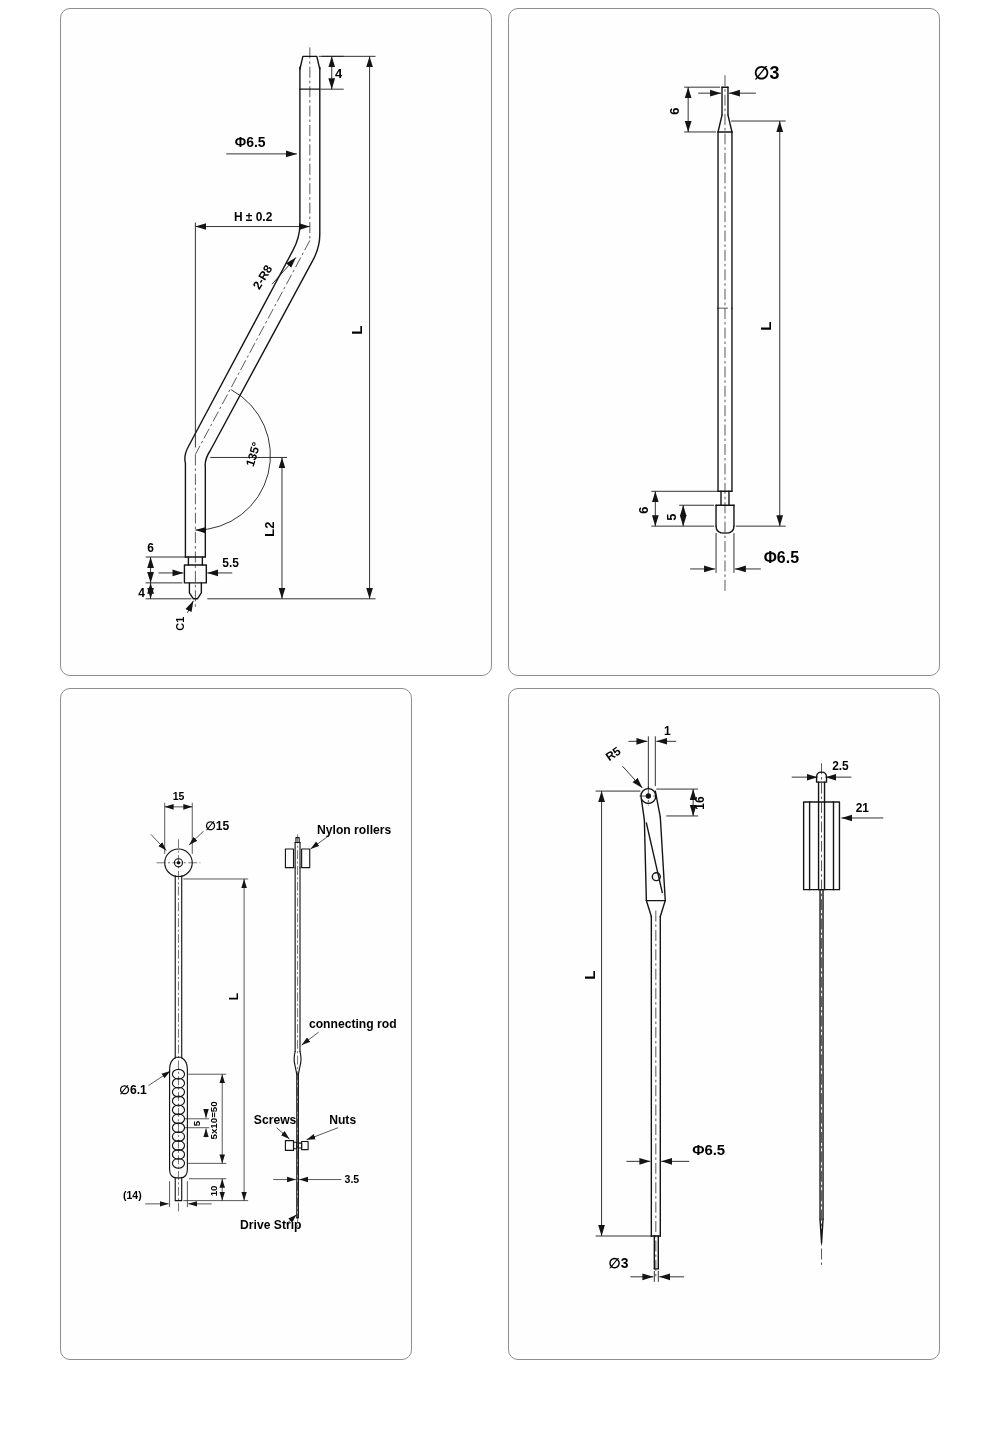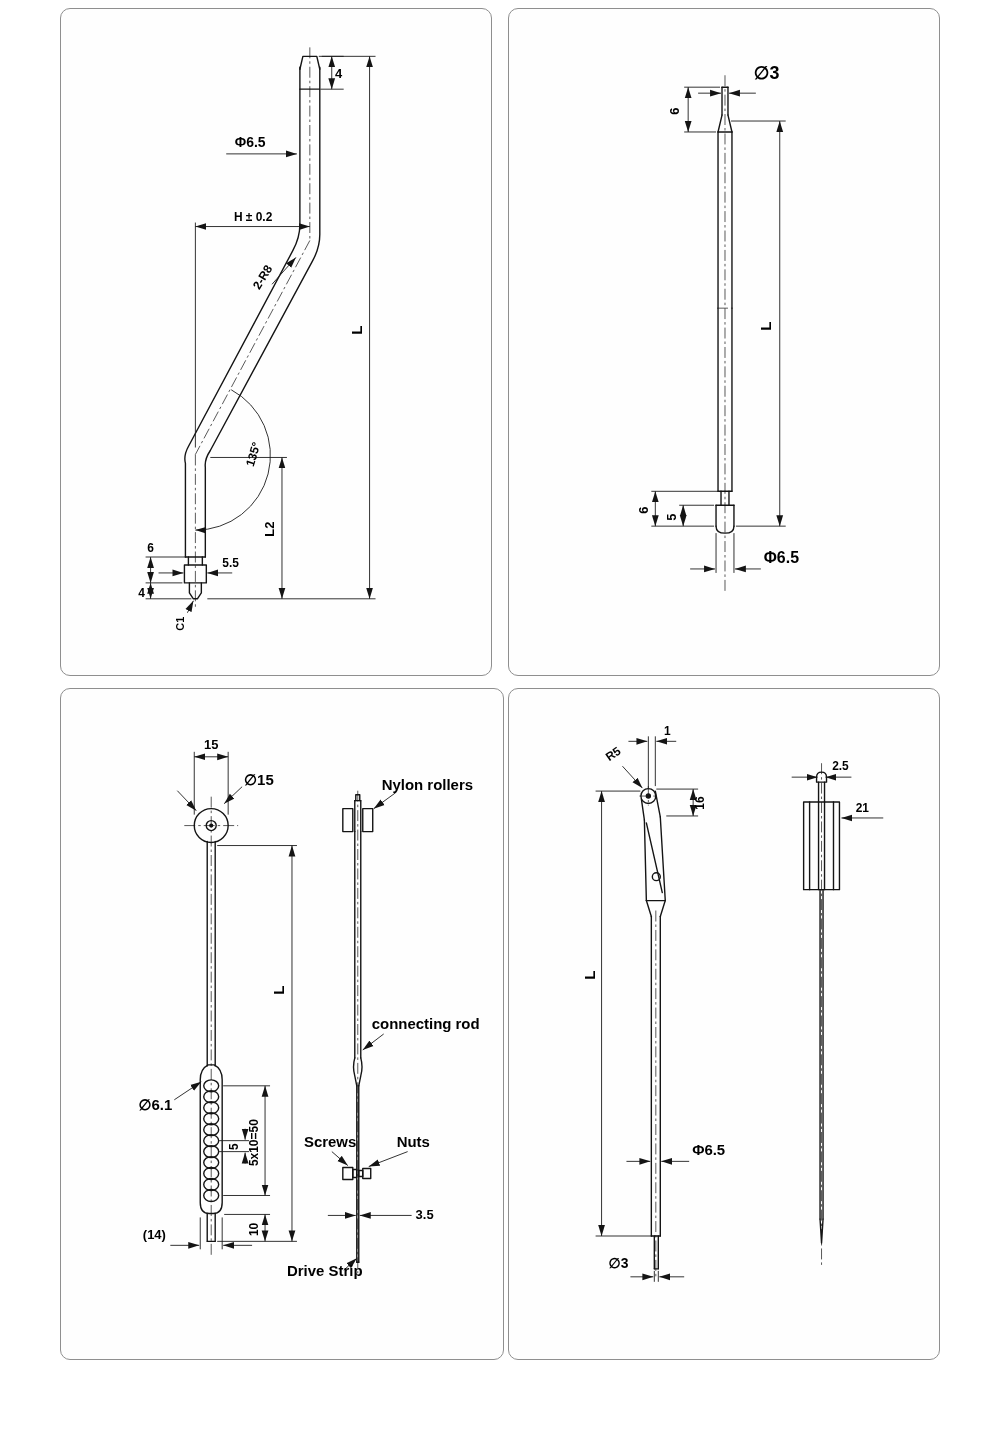--- a/index.html
+++ b/index.html
@@ -2,21 +2,21 @@
 <html><head>
 <meta charset="utf-8">
 <style>
   html,body{margin:0;padding:0;background:#ffffff;}
   .page{position:relative;width:1000px;height:1434px;background:#ffffff;overflow:hidden;
         font-family:"Liberation Sans",sans-serif;}
   .panel{position:absolute;background:#fefefe;border:1.6px solid #8f8f8f;border-radius:10px;
          box-sizing:border-box;}
   #panel1{left:60px;top:8px;width:432px;height:668px;}
   #panel2{left:508px;top:8px;width:432px;height:668px;}
-  #panel3{left:60px;top:688px;width:444px;height:672px;text-align:right;}
+  #panel3{left:60px;top:688px;width:352px;height:672px;text-align:right;}
   #panel4{left:508px;top:688px;width:432px;height:672px;}
   svg{display:block;width:100%;height:100%;}
   .ol{stroke:#141414;stroke-width:1.4;fill:none;stroke-linejoin:round;stroke-linecap:round;}
   .dim{stroke:#1c1c1c;stroke-width:0.9;fill:none;}
   .cl{stroke:#3a3a3a;stroke-width:0.85;fill:none;stroke-dasharray:11 3 2.5 3;}
   text{font-family:"Liberation Sans",sans-serif;fill:#000;font-weight:bold;}
   .t11{font-size:11px;}.t12{font-size:12px;}.t13{font-size:13px;}
   .t14{font-size:14px;}.t15{font-size:15px;}.t16{font-size:16px;}.t18{font-size:18px;}
 </style>
 </head>

